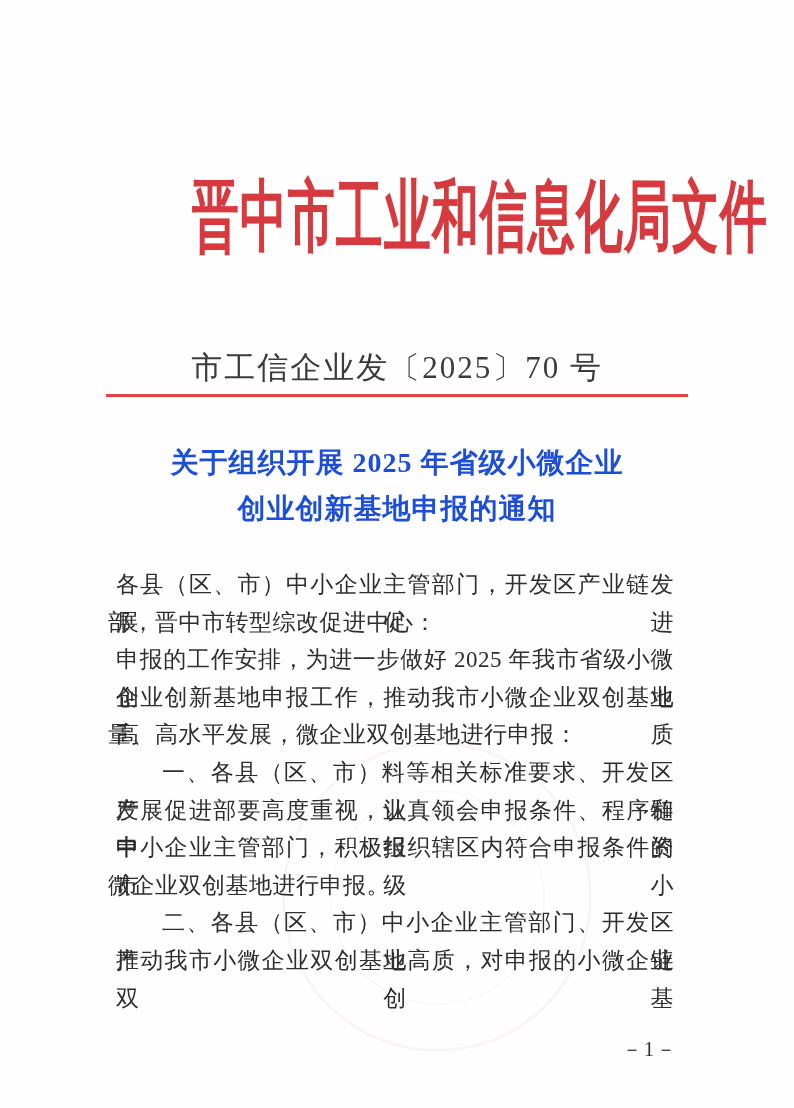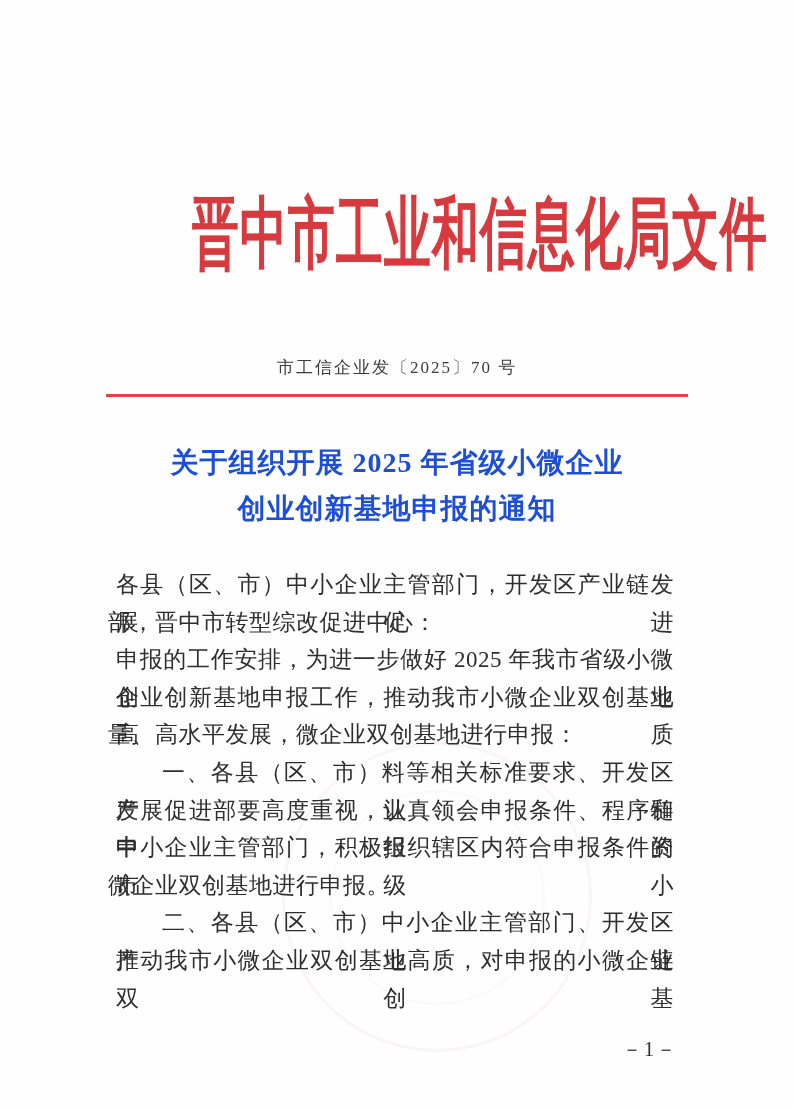--- a/index.html
+++ b/index.html
@@ -14,39 +14,38 @@
     background: #fefefe;
     overflow: hidden;
   }
   
   .letterhead {
     position: absolute;
     top: 172px; left: 0;
     width: 100%;
     text-align: center;
     white-space: nowrap;
-    margin-top: 17px;
   }
   .letterhead-inner {
     display: inline-block;
     font-size: 78px;
     line-height: 90px;
     font-weight: 700;
     letter-spacing: 2px;
     color: var(--header-red, #d6393e);
     transform: scaleX(0.60);
     transform-origin: center;
     text-shadow: 0 0 1px rgba(214,57,62,0.45);
   }
   .doc-number {
     position: absolute;
     top: 354px; left: 0;
     width: 100%;
     text-align: center;
-    font-size: 17px;
+    font-size: 31px;
     line-height: 28px;
     letter-spacing: 2px;
     color: #3b3b3b;
   }
   .red-line {
     position: absolute;
     top: 394px; left: 106px;
     width: 582px; height: 3px;
     background: var(--divider-red, #dd4347);
   }

